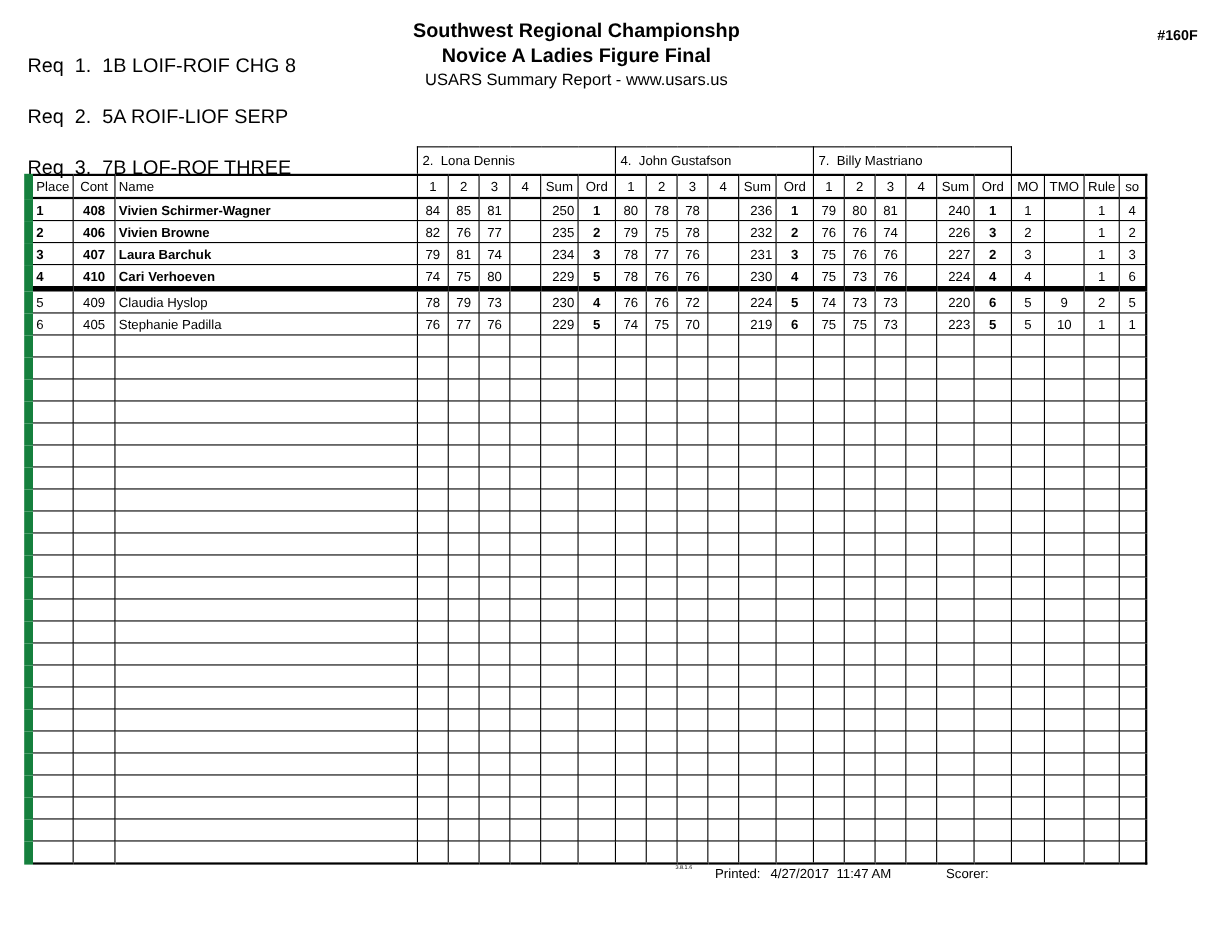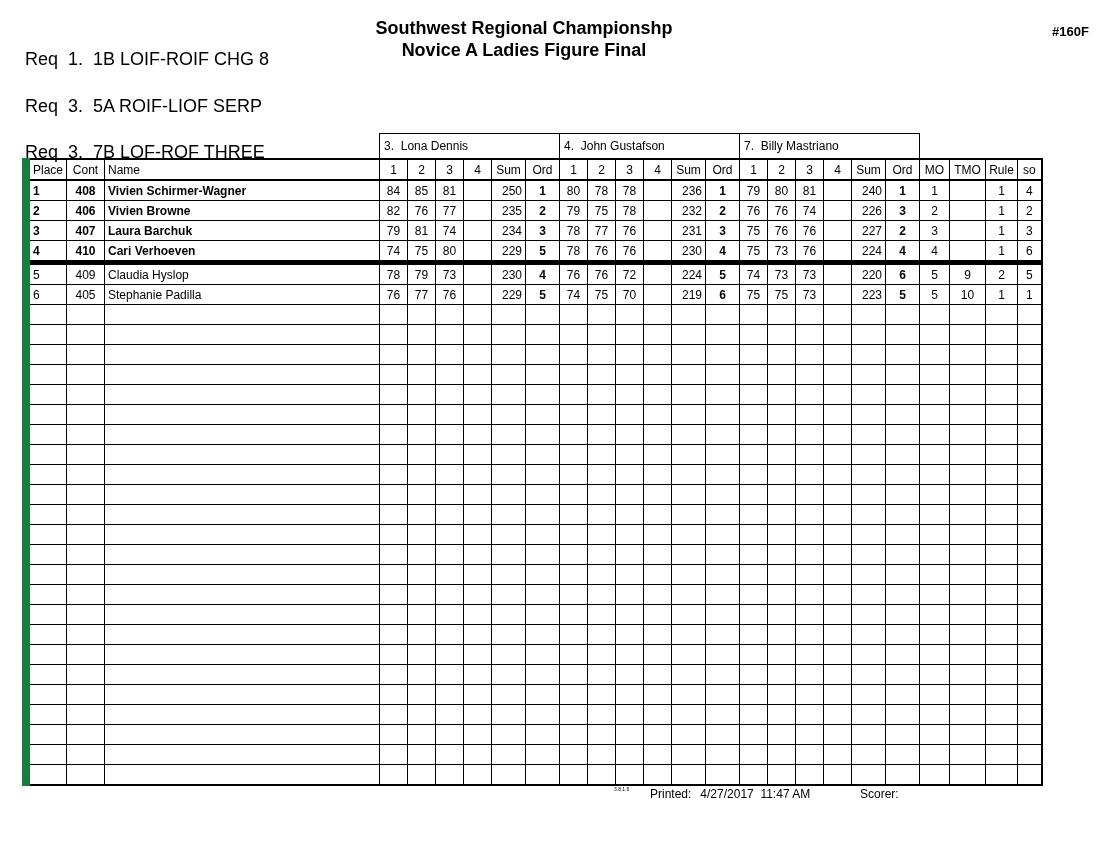--- a/index.html
+++ b/index.html
@@ -64,27 +64,28 @@
   .version { position: absolute; left: 592px; top: 1px; font-size: 5px; letter-spacing: 0; }
   .printed { position: absolute; left: 628px; top: 2px; }
   .printed .val { white-space: pre; margin-left: 9px; }
   .scorer  { position: absolute; left: 838px; top: 2px; }
 </style>
 </head>
 <body>
 
 <div class="reqs">
   <div>Req  1.  1B LOIF-ROIF CHG 8</div>
-  <div>Req  3.  5A ROIF-LIOF SERP</div>
+  <div>Req  2.  5A ROIF-LIOF SERP</div>
   <div>Req  3.  7B LOF-ROF THREE</div>
 </div>
 
 <div class="title-block">
   <div class="title">Southwest Regional Championshp</div>
   <div class="event">Novice A Ladies Figure Final</div>
+  <div class="report">USARS Summary Report - www.usars.us</div>
 </div>
 
 <div class="event-number">#160F</div>
 
 <table class="score">
   <colgroup id="cols">
       <col style="width: 38px;">
       <col style="width: 38px;">
       <col style="width: 275px;">
       <col style="width: 28px;">
@@ -106,21 +107,21 @@
       <col style="width: 34px;">
       <col style="width: 34px;">
       <col style="width: 30px;">
       <col style="width: 36px;">
       <col style="width: 32px;">
       <col style="width: 24px;">
     </colgroup>
   <tbody id="tb">
       <tr class="jrow">
         <td class="nob" colspan="3"></td>
-        <td class="judge" colspan="6">3.  Lona Dennis</td>
+        <td class="judge" colspan="6">2.  Lona Dennis</td>
         <td class="judge" colspan="6">4.  John Gustafson</td>
         <td class="judge" colspan="6">7.  Billy Mastriano</td>
         <td class="nob" colspan="4"></td>
       </tr>
       <tr class="head">
         <td class="plh">Place</td>
         <td class="ct">Cont</td>
         <td class="nm">Name</td>
         <td class="c g1">1</td>
         <td class="c">2</td>

